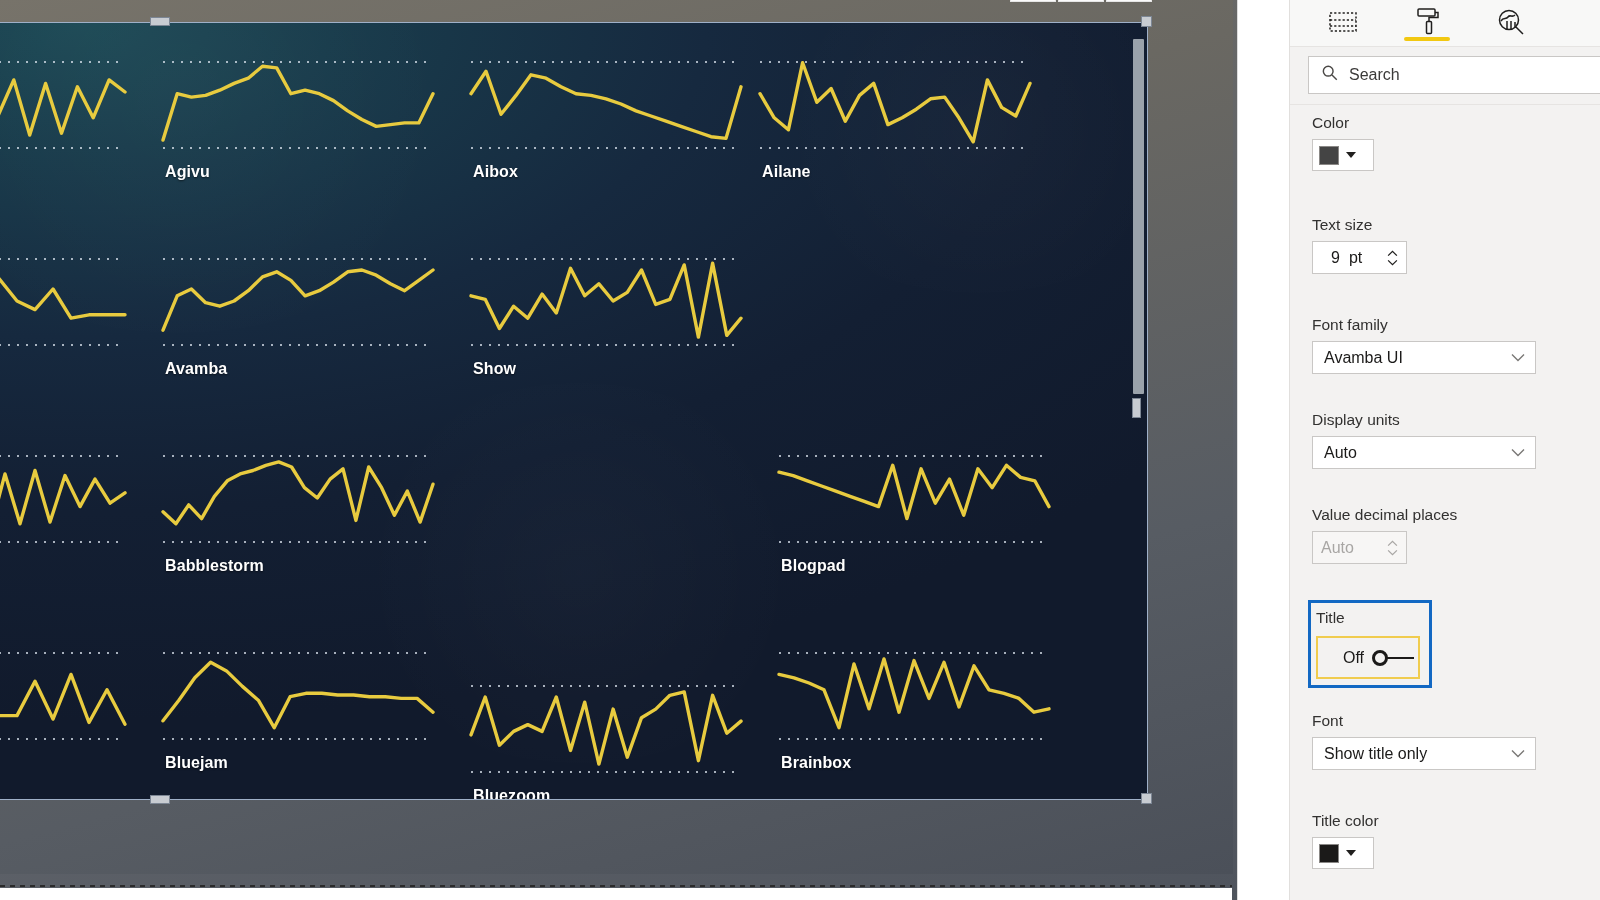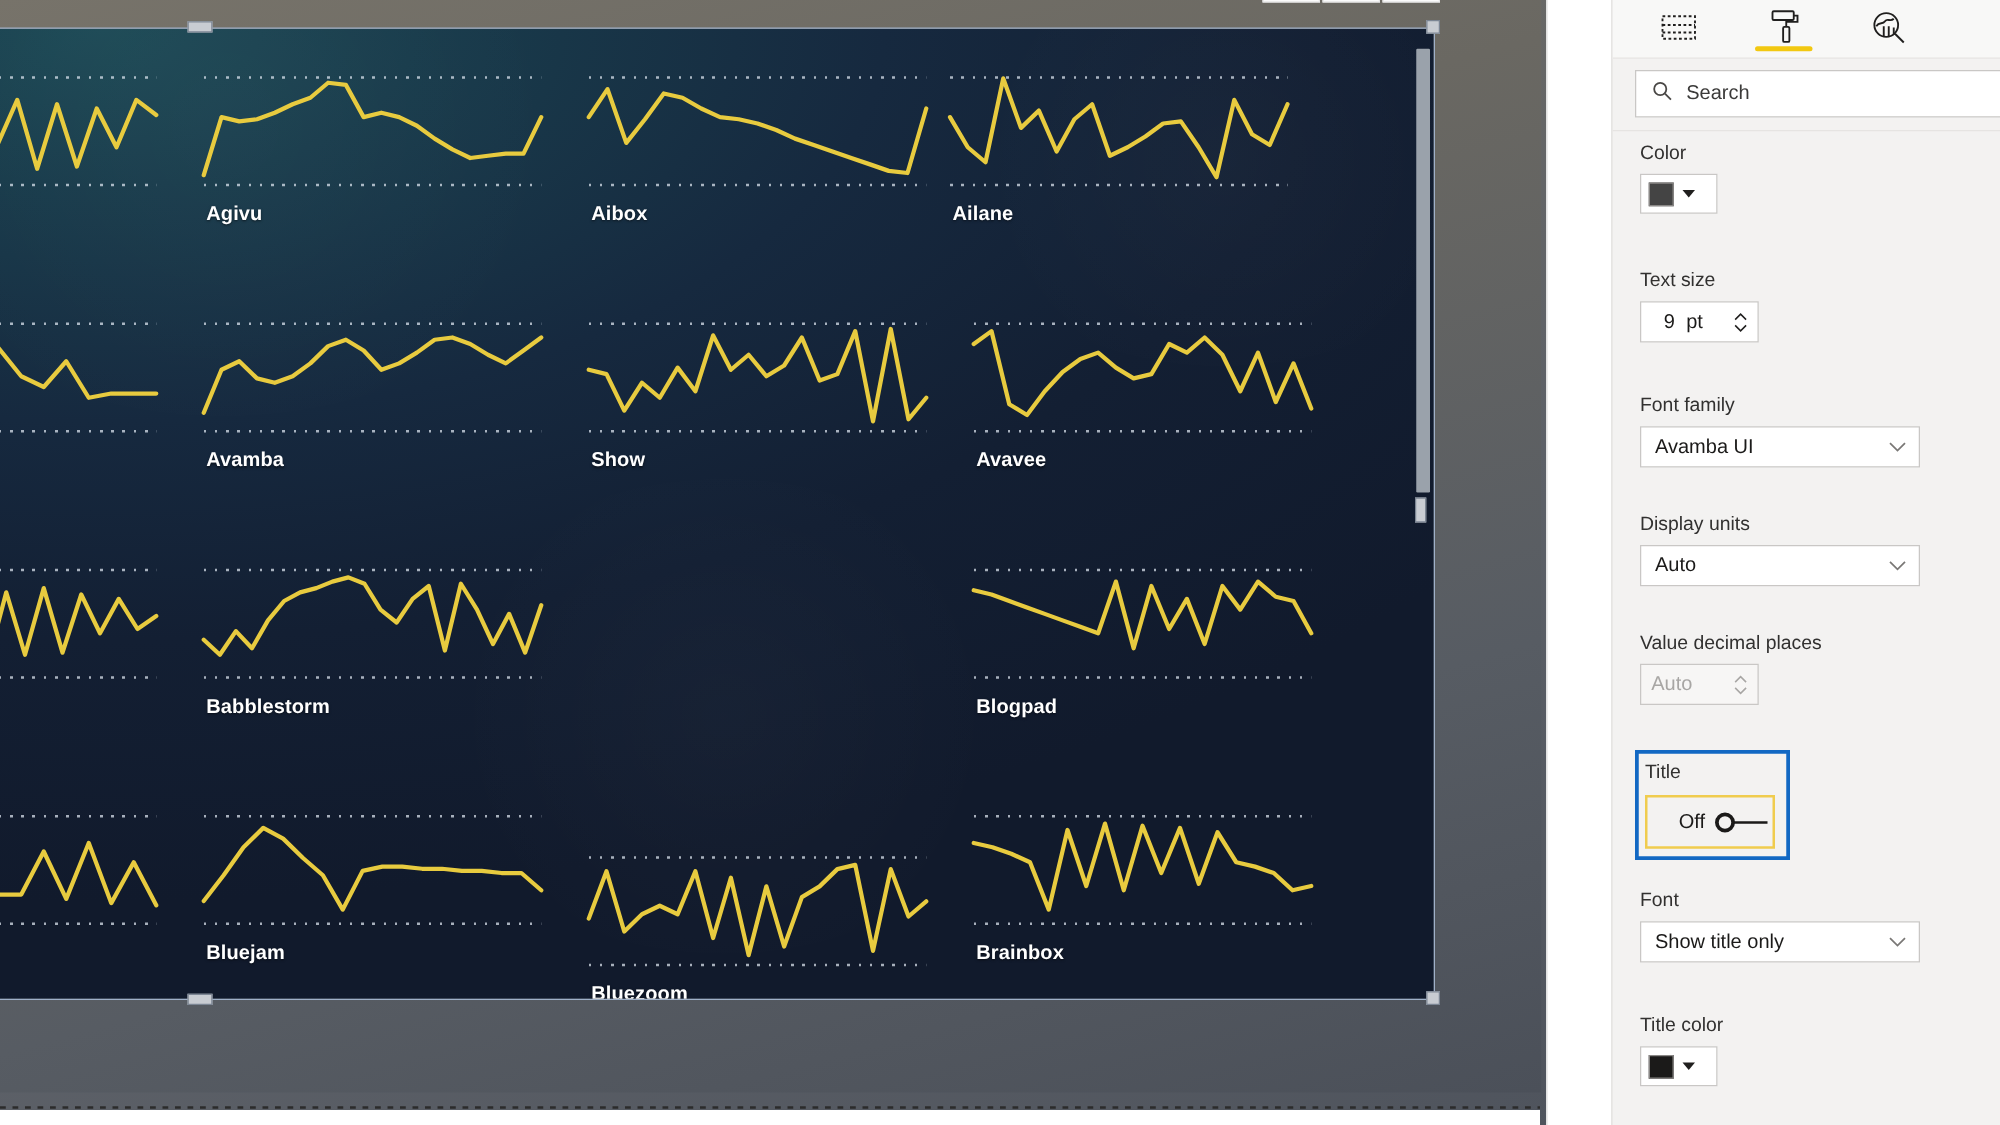--- a/index.html
+++ b/index.html
@@ -268,30 +268,20 @@
           </div>
           <div class="sm-cell" style="left: 616px; top: 197px;">
             <div class="sm-plot">
               <div class="sm-grid-dots g-top"></div>
               <div class="sm-grid-dots g-bot"></div>
               <svg class="sm-svg" viewBox="0 0 270 108" preserveAspectRatio="none">
                 <path d="M0.0 47.8 L14.2 51.3 L28.4 80.5 L42.6 58.2 L56.8 70.2 L71.1 46.1 L85.3 65.0 L99.5 20.3 L113.7 47.8 L127.9 35.8 L142.1 53.0 L156.3 44.4 L170.5 22.0 L184.7 56.4 L198.9 51.3 L213.2 16.9 L227.4 89.1 L241.6 15.2 L255.8 87.4 L270.0 70.2" stroke="#e8cb3f"></path>
               </svg>
             </div>
             <div class="sm-label">Show</div>
-          </div>
-          <div class="sm-cell" style="left: 924px; top: 197px;">
-            <div class="sm-plot">
-              <div class="sm-grid-dots g-top"></div>
-              <div class="sm-grid-dots g-bot"></div>
-              <svg class="sm-svg" viewBox="0 0 270 108" preserveAspectRatio="none">
-                <path d="M0.0 27.2 L14.2 16.9 L28.4 75.4 L42.6 84.0 L56.8 65.0 L71.1 49.6 L85.3 39.2 L99.5 34.1 L113.7 46.1 L127.9 54.7 L142.1 51.3 L156.3 27.2 L170.5 34.1 L184.7 22.0 L198.9 35.8 L213.2 65.0 L227.4 34.1 L241.6 73.6 L255.8 42.7 L270.0 78.8" stroke="#e8cb3f"></path>
-              </svg>
-            </div>
-            <div class="sm-label">Avavee</div>
           </div>
           <div class="sm-cell" style="left: 0px; top: 394px;">
             <div class="sm-plot">
               <div class="sm-grid-dots g-top"></div>
               <div class="sm-grid-dots g-bot"></div>
               <svg class="sm-svg" viewBox="0 0 270 108" preserveAspectRatio="none">
                 <path d="M0.0 78.8 L15.0 58.2 L30.0 35.8 L45.0 25.5 L60.0 22.0 L75.0 34.1 L90.0 49.6 L105.0 61.6 L120.0 46.1 L135.0 85.7 L150.0 28.9 L165.0 78.8 L180.0 25.5 L195.0 77.1 L210.0 30.6 L225.0 61.6 L240.0 34.1 L255.0 58.2 L270.0 47.8" stroke="#e8cb3f"></path>
               </svg>
             </div>
           </div>

